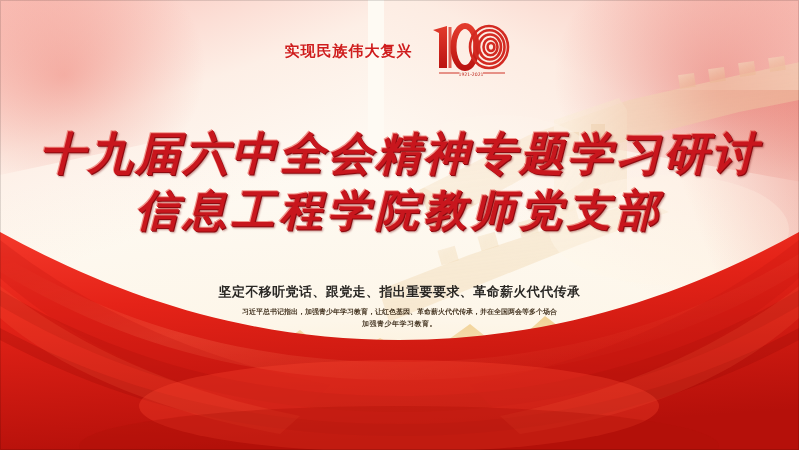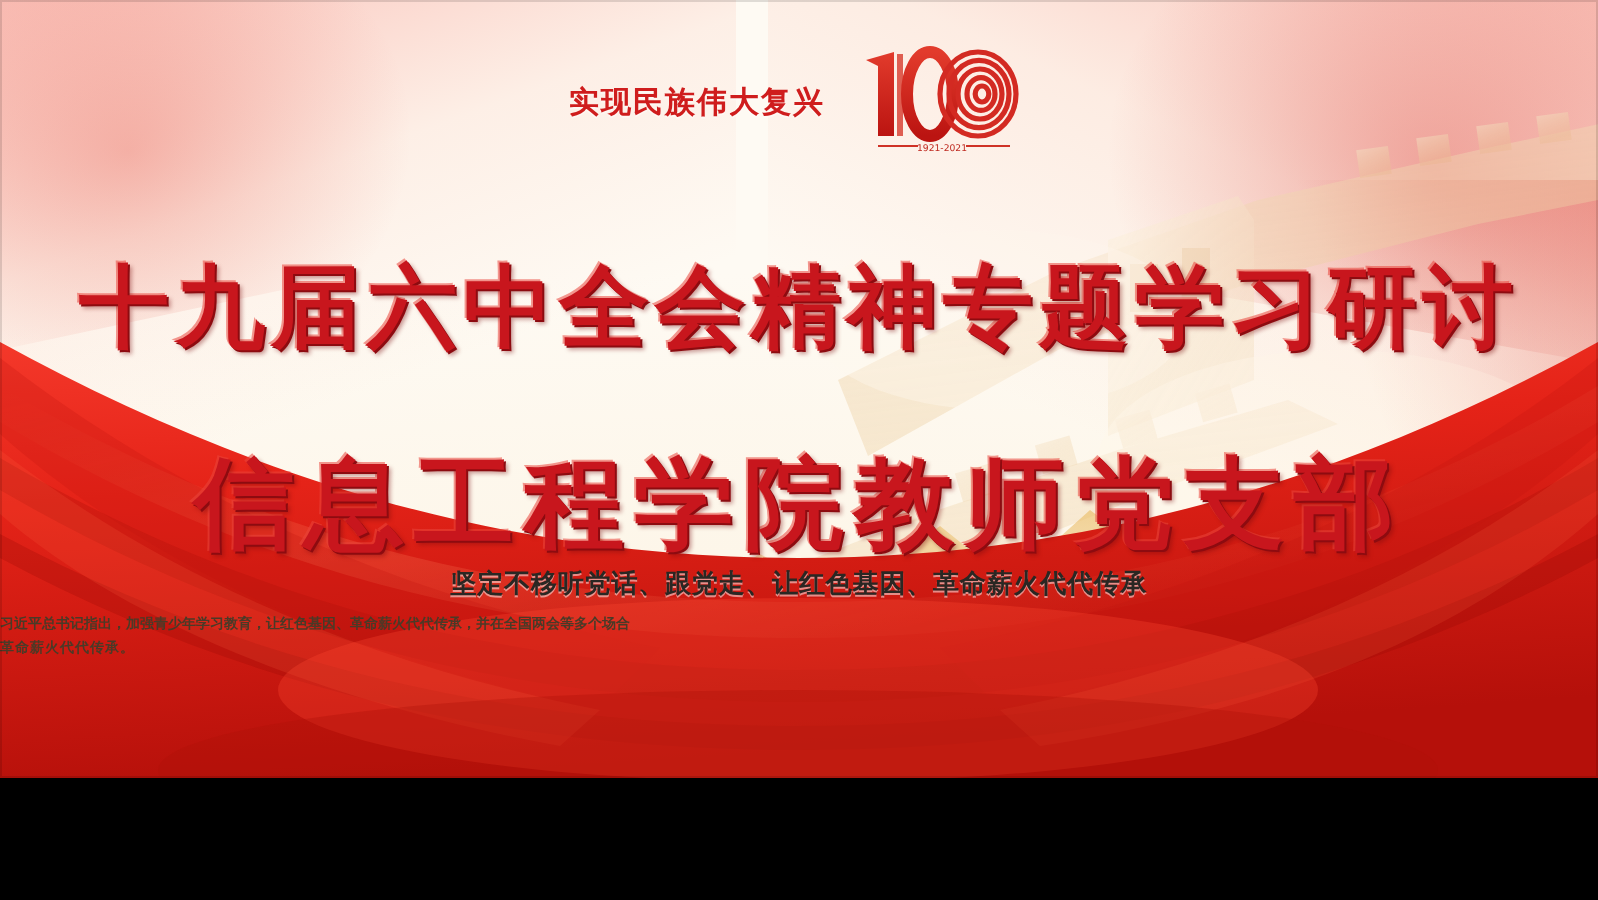--- a/index.html
+++ b/index.html
@@ -1,20 +1,20 @@
 <!DOCTYPE html>
 <html><head>
 <meta charset="utf-8">
 <style>
   html,body{margin:0;padding:0;background:#000;}
   body{font-family:"Liberation Sans","DejaVu Sans",sans-serif;}
 
   .poster{
     position:relative;
-    width:799px;height:389px;
+    width:799px;height:450px;
     overflow:hidden;
     background:#86efac;
   }
 
   
   .bg-base{
     position:absolute;inset:0;
     background:
       radial-gradient(120% 80% at 50% 115%, #f6d79a 0%, #fae9c8 28%, #fdf6e9 55%, #fefaf3 100%),
       linear-gradient(to bottom, #f9c3ba 0%, #fbd9cd 9%, #fdeee2 20%, #fdf6ea 36%, #fdf8ef 100%);
@@ -77,41 +77,42 @@
     text-align:center;z-index:7;
   }
   .title-line{
     font-family:"DejaVu Serif","Liberation Serif",serif;
     font-weight:bold;
     font-size:45px;
     line-height:56px;
     letter-spacing:3px;
     color:#c8161d;
     white-space:nowrap;
+    font-style:italic;
     text-shadow:
        1px 1px 0 #8d0b10,
        2px 2px 2px rgba(120,10,12,.40),
       -1px -1px 0 rgba(233,70,60,.55);
   }
-  .title-line-2{font-size:50px;letter-spacing:5px;margin-top:42px;}
+  .title-line-2{font-size:43px;letter-spacing:5px;}
 
   
   .subtitle{
     position:absolute;top:283px;left:0;right:0;
     text-align:center;z-index:7;
     font-size:13px;font-weight:bold;letter-spacing:.4px;
     color:#2a2723;
     font-family:"DejaVu Sans","Liberation Sans",sans-serif;
     text-shadow:0 1px 0 rgba(255,255,255,.5);
   }
 
   
   .fineprint{
     position:absolute;top:307px;left:0;right:0;
-    text-align:left;z-index:7;
+    text-align:center;z-index:7;
     font-size:7px;line-height:11.5px;font-weight:bold;
     color:#4a3a27;
     font-family:"DejaVu Sans","Liberation Sans",sans-serif;
   }
   .fineprint div{white-space:nowrap;}
   .fineprint .fp-last{letter-spacing:.5px;}
 
   
   .edge{position:absolute;inset:0;box-shadow:inset 0 0 0 1px rgba(0,0,0,.12);pointer-events:none;z-index:20;}
 </style>
@@ -215,25 +216,25 @@
       </svg>
     </div>
 
   </div>
 
   <div class="title-block">
     <div class="title-line">十九届六中全会精神专题学习研讨</div>
     <div class="title-line title-line-2">信息工程学院教师党支部</div>
   </div>
 
-  <div class="subtitle">坚定不移听党话、跟党走、让红色基因、革命薪火代代传承</div>
+  <div class="subtitle">坚定不移听党话、跟党走、指出重要要求、革命薪火代代传承</div>
 
   <div class="fineprint">
     <div>习近平总书记指出，加强青少年学习教育，让红色基因、革命薪火代代传承，并在全国两会等多个场合</div>
-    <div class="fp-last">革命薪火代代传承。</div>
+    <div class="fp-last">加强青少年学习教育。</div>
   </div>
 
   <div class="ribbon">
     <svg viewBox="0 0 799 230" preserveAspectRatio="none">
       <defs>
         <linearGradient id="silk1" x1="0" y1="0" x2="0.25" y2="1">
           <stop offset="0" stop-color="#f4382a"></stop>
           <stop offset="0.35" stop-color="#e52318"></stop>
           <stop offset="1" stop-color="#b5100a"></stop>
         </linearGradient>

